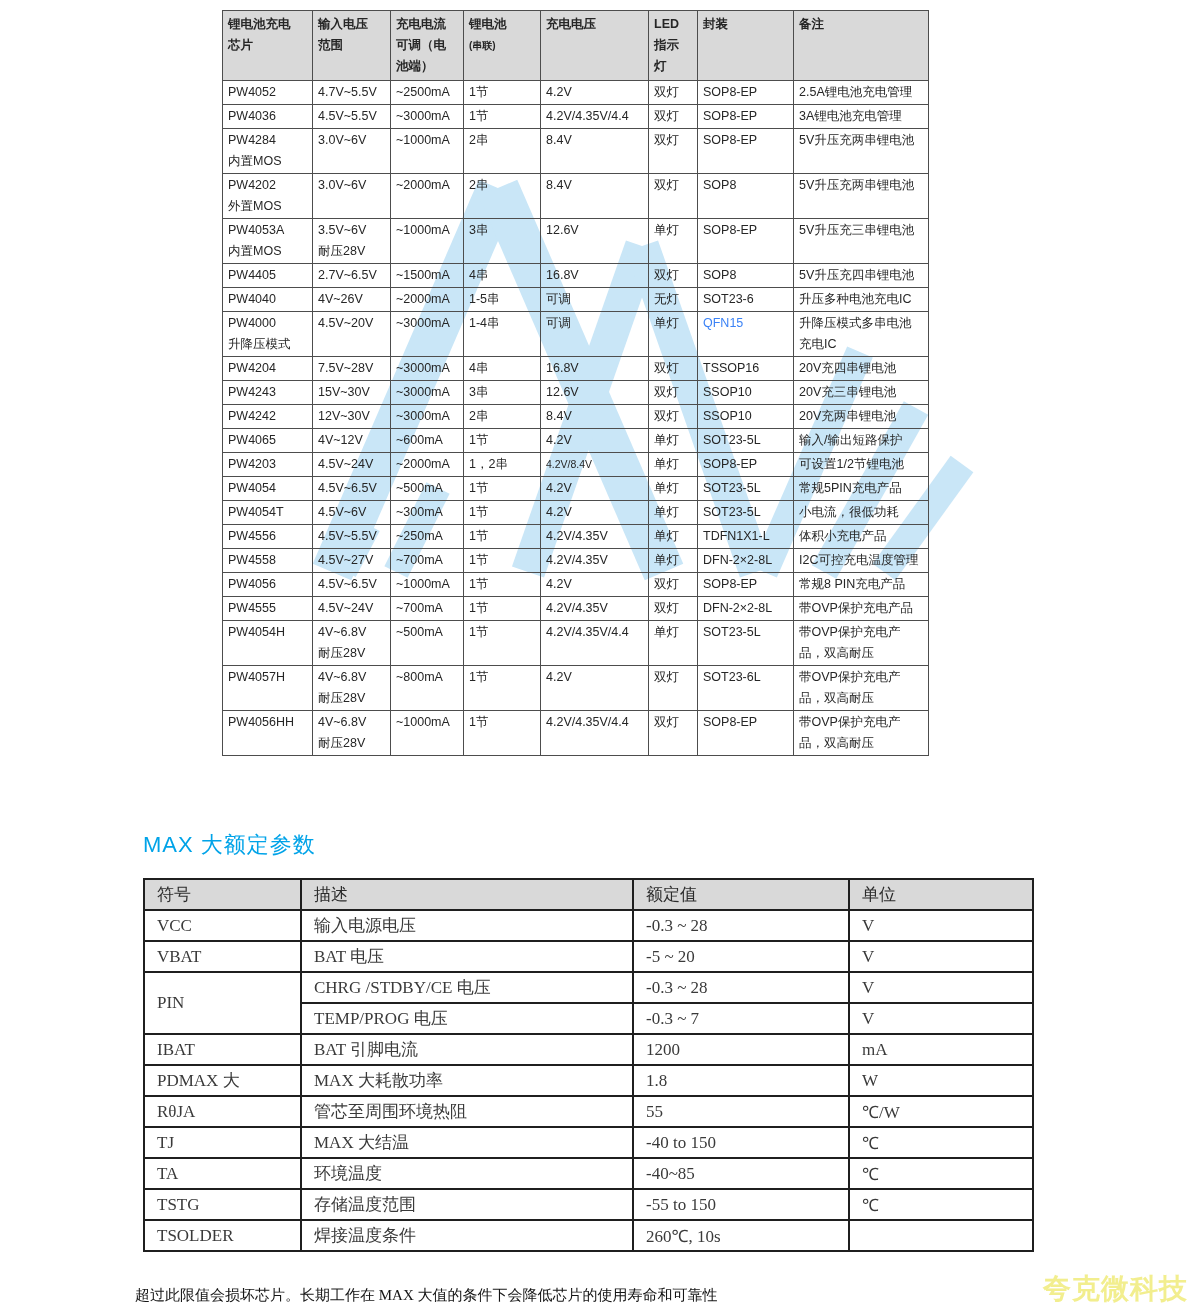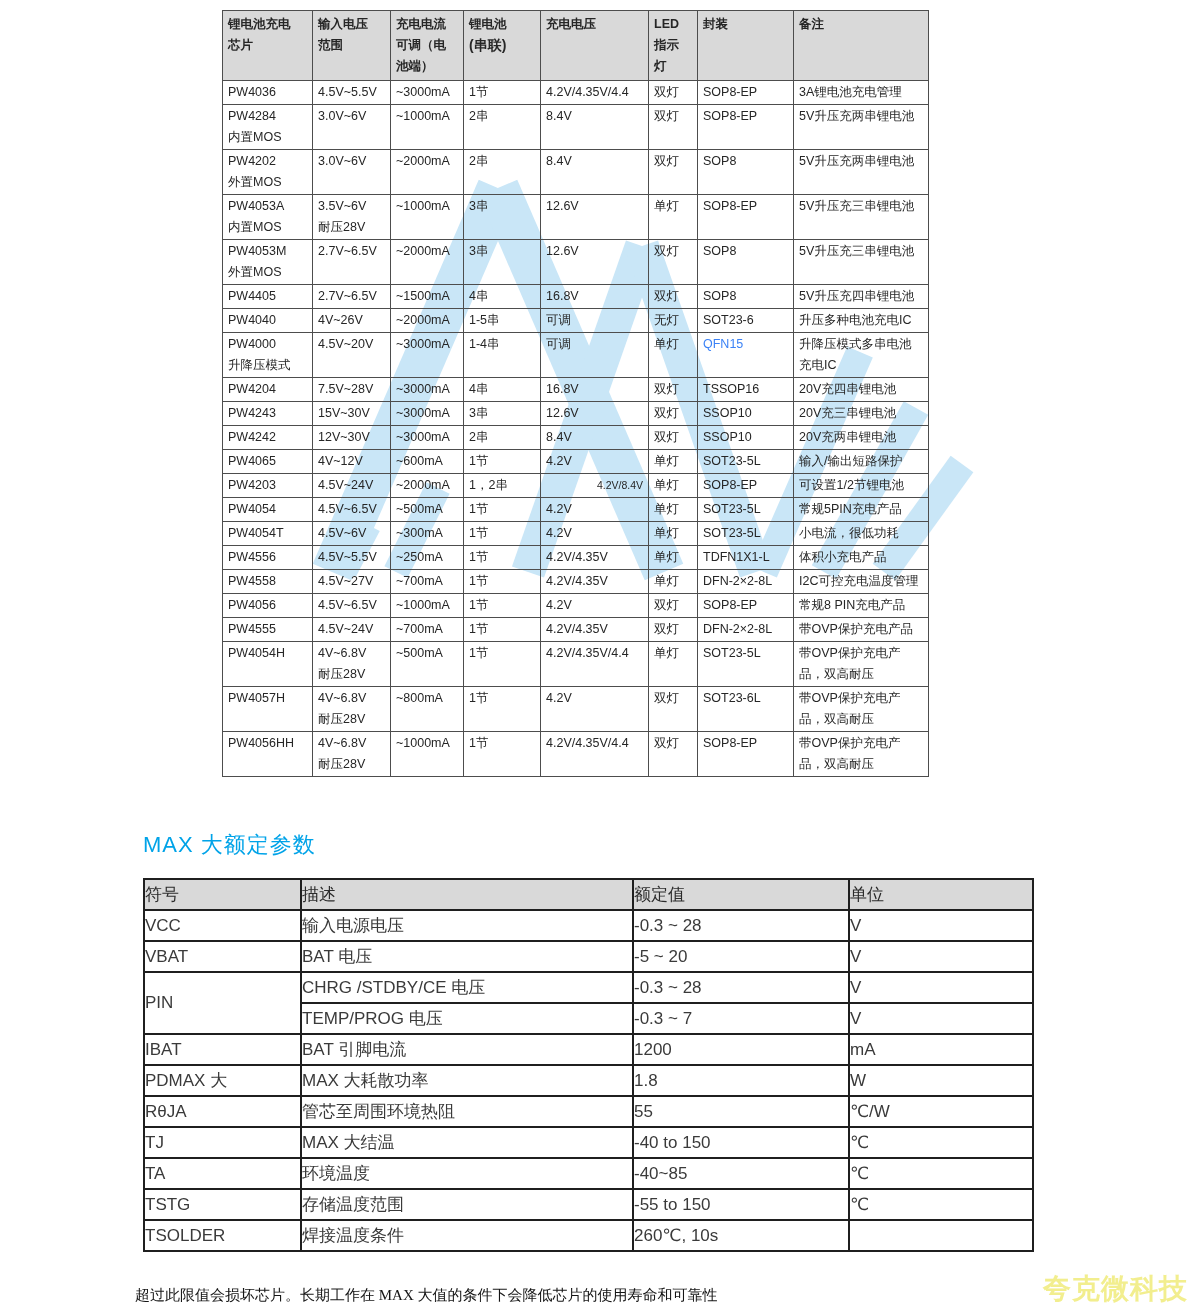--- a/index.html
+++ b/index.html
@@ -13,30 +13,30 @@
 
   
   .chip-table{position:absolute;left:222px;top:10px;width:706px;z-index:1;
               border-collapse:collapse;table-layout:fixed;
               font-size:12.5px;color:#262626;background:transparent;}
   .chip-table th,.chip-table td{border:1px solid #4d4d4d;padding:1px 5px;
               line-height:21px;vertical-align:top;text-align:left;
               white-space:pre-line;word-break:break-all;}
   .chip-table thead th{background:#d9d9d9;font-weight:bold;padding-top:3px;padding-bottom:3px;}
   .chip-table thead .line{display:block;}
-  .chip-table thead .hdr-small{font-size:14px;}
+  .chip-table thead .hdr-small{font-size:10px;}
   .chip-table td.qfn{color:#3b82f6;}
-  .chip-table td.small-val{font-size:10.5px;text-align:right;}
+  .chip-table td.small-val{font-size:10.5px;}
 
   
   .ratings-table{position:absolute;left:143px;top:878px;width:889px;z-index:1;
               border-collapse:collapse;table-layout:fixed;
               font-size:17px;color:#3a3a3a;background:#fff;}
   .ratings-table th,.ratings-table td{border:2px solid #1f1f1f;height:29px;
-              padding:0 0;text-align:left;vertical-align:middle;font-weight:normal;}
+              padding:0 12px;text-align:left;vertical-align:middle;font-weight:normal;font-family:Liberation Serif, serif;}
   .ratings-table thead th{background:#d9d9d9;color:#2b2b2b;}
 
   .section-heading{position:absolute;left:143px;top:830px;margin:0;z-index:1;
               font-size:22px;font-weight:normal;color:#00a3e8;letter-spacing:1px;}
 
   .footnote{position:absolute;left:135px;top:1286px;margin:0;z-index:1;
               font-size:15px;color:#141414;
               font-family:"Liberation Serif","DejaVu Serif",serif;}
 
   .brand-watermark{position:absolute;right:2px;top:1270px;z-index:2;
@@ -79,20 +79,30 @@
           <th><span class="line">充电电流</span><span class="line">可调（电</span><span class="line">池端）</span></th>
           <th><span class="line">锂电池</span><span class="line hdr-small">(串联)</span></th>
           <th><span class="line">充电电压</span></th>
           <th><span class="line">LED</span><span class="line">指示</span><span class="line">灯</span></th>
           <th><span class="line">封装</span></th>
           <th><span class="line">备注</span></th>
         </tr>
       </thead>
     <tbody id="chip-tbody">
         <tr>
+          <td>PW4052</td>
+          <td>4.7V~5.5V</td>
+          <td>~2500mA</td>
+          <td>1节</td>
+          <td>4.2V</td>
+          <td>双灯</td>
+          <td>SOP8-EP</td>
+          <td>2.5A锂电池充电管理</td>
+        </tr>
+        <tr>
           <td>PW4036</td>
           <td>4.5V~5.5V</td>
           <td>~3000mA</td>
           <td>1节</td>
           <td>4.2V/4.35V/4.4</td>
           <td>双灯</td>
           <td>SOP8-EP</td>
           <td>3A锂电池充电管理</td>
         </tr>
         <tr>
@@ -120,31 +130,20 @@
         <tr>
           <td>PW4053A
 内置MOS</td>
           <td>3.5V~6V
 耐压28V</td>
           <td>~1000mA</td>
           <td>3串</td>
           <td>12.6V</td>
           <td>单灯</td>
           <td>SOP8-EP</td>
-          <td>5V升压充三串锂电池</td>
-        </tr>
-        <tr>
-          <td>PW4053M
-外置MOS</td>
-          <td>2.7V~6.5V</td>
-          <td>~2000mA</td>
-          <td>3串</td>
-          <td>12.6V</td>
-          <td>双灯</td>
-          <td>SOP8</td>
           <td>5V升压充三串锂电池</td>
         </tr>
         <tr>
           <td>PW4405</td>
           <td>2.7V~6.5V</td>
           <td>~1500mA</td>
           <td>4串</td>
           <td>16.8V</td>
           <td>双灯</td>
           <td>SOP8</td>

